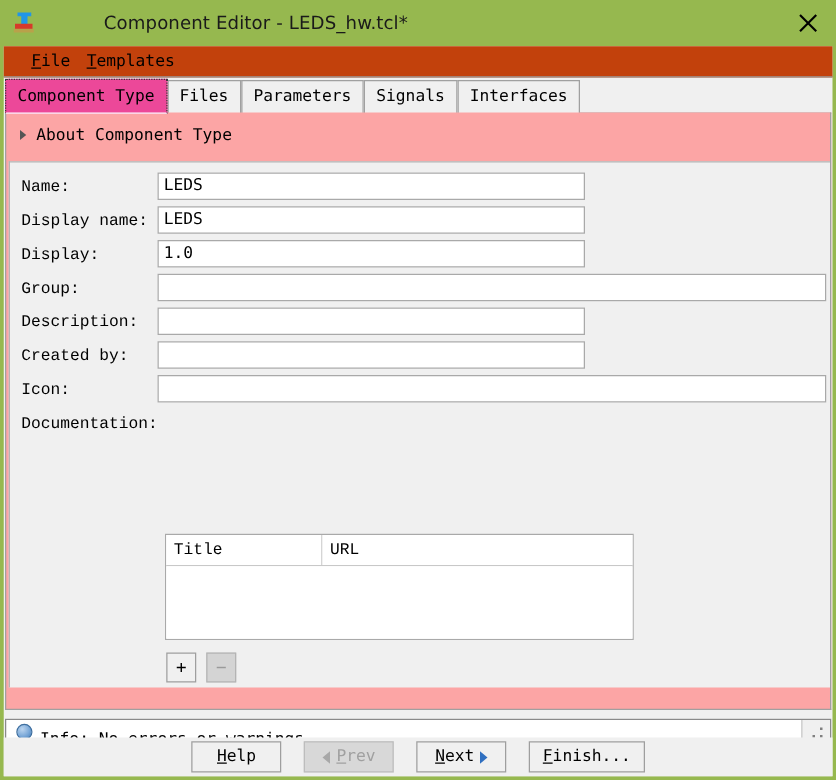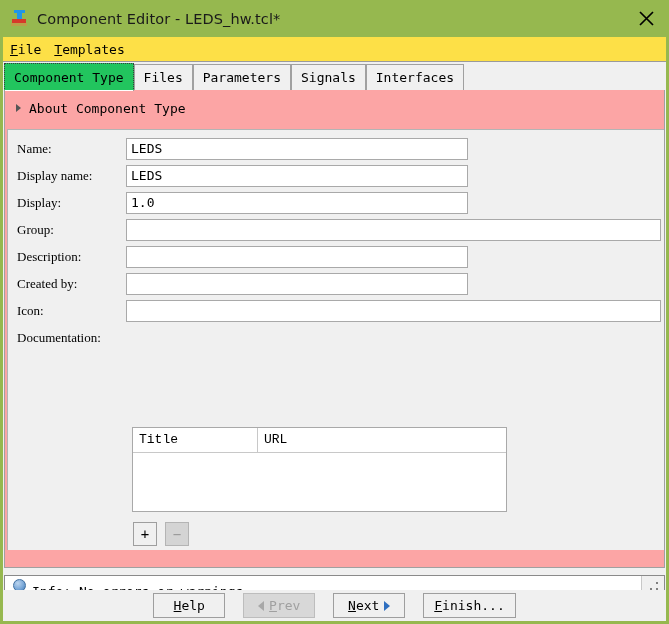--- a/index.html
+++ b/index.html
@@ -38,20 +38,21 @@
   
   .titlebar {
     position: absolute;
     left: 0; top: 0;
     width: 669px;
     height: 37px;
     background: #96b84f;
     display: flex;
     align-items: center;
     box-sizing: border-box;
+    gap: 46px;
   }
   .title-icon {
     width: 18px;
     height: 18px;
     margin-left: 10px;
     margin-right: 9px;
     position: relative;
     flex: none;
   }
   .title-icon .ti-stem {
@@ -95,26 +96,26 @@
     justify-content: center;
   }
   .title-close svg { display: block; }
 
   
   .menubar {
     position: absolute;
     left: 3px; top: 37px;
     width: 663px;
     height: 25px;
-    background: #fde047;
+    background: #c2410c;
     border-bottom: 1px solid #9a9a9a;
     box-sizing: border-box;
     display: flex;
     align-items: center;
-    padding-left: 7px;
+    padding-left: 22px;
   }
   .menu-item {
     font-family: "DejaVu Sans Mono", monospace;
     font-size: 13px;
     color: #000;
     padding: 2px 7px 2px 0px;
     margin-right: 6px;
     white-space: nowrap;
   }
   .menu-item .mn { text-decoration: underline; }
@@ -139,21 +140,21 @@
     padding: 0 9px;
     background: #f0f0f0;
     border: 1px solid #a0a0a0;
     border-bottom: none;
     box-sizing: border-box;
     white-space: nowrap;
     position: relative;
     top: 0px;
   }
   .tab.selected {
-    background: #22c55e;
+    background: #ec4899;
     border: 1px dotted #3a3a3a;
     border-bottom: 1px solid #ffffff;
     z-index: 3;
     height: 28px;
     line-height: 27px;
   }
   .tabbar-fill {
     flex: 1;
     height: 27px;
     border-bottom: 1px solid #a0a0a0;
@@ -205,21 +206,21 @@
   }
 
   .frow {
     position: absolute;
     left: 0;
     height: 26px;
     display: flex;
     align-items: center;
   }
   .flabel {
-    font-family: Liberation Serif, serif;
+    font-family: Liberation Mono, monospace;
     font-size: 13px;
     color: #000;
     width: 118px;
     padding-left: 9px;
     box-sizing: border-box;
     white-space: nowrap;
   }
   .finput {
     height: 22px;
     background: #ffffff;

